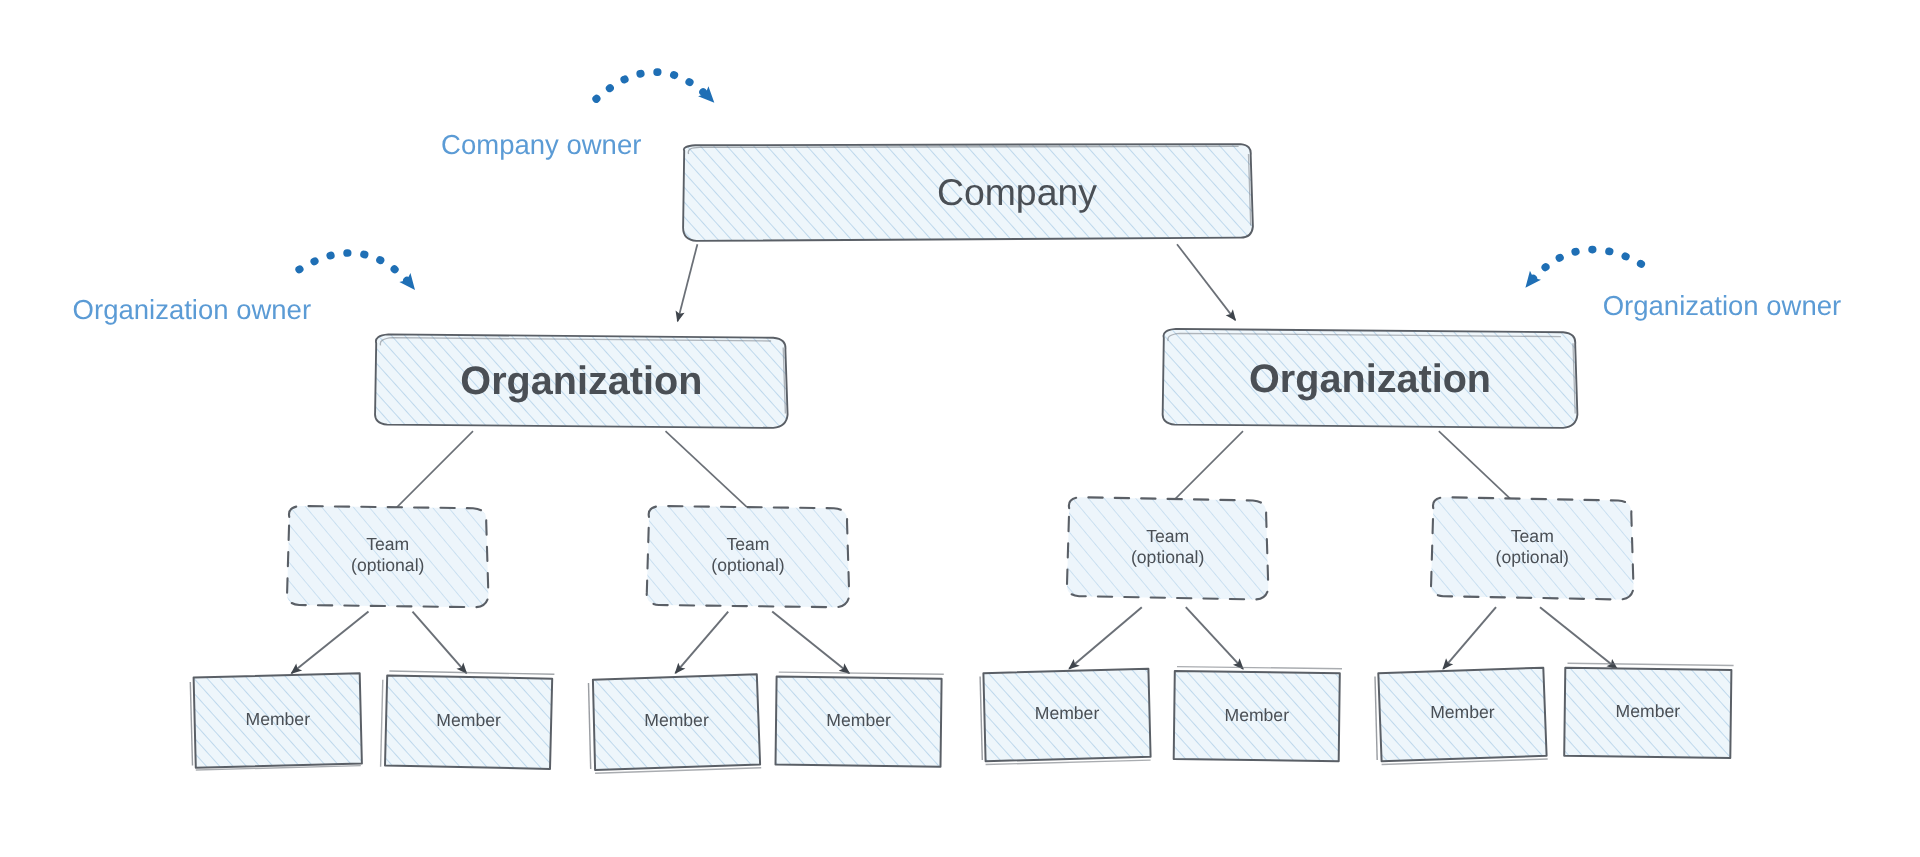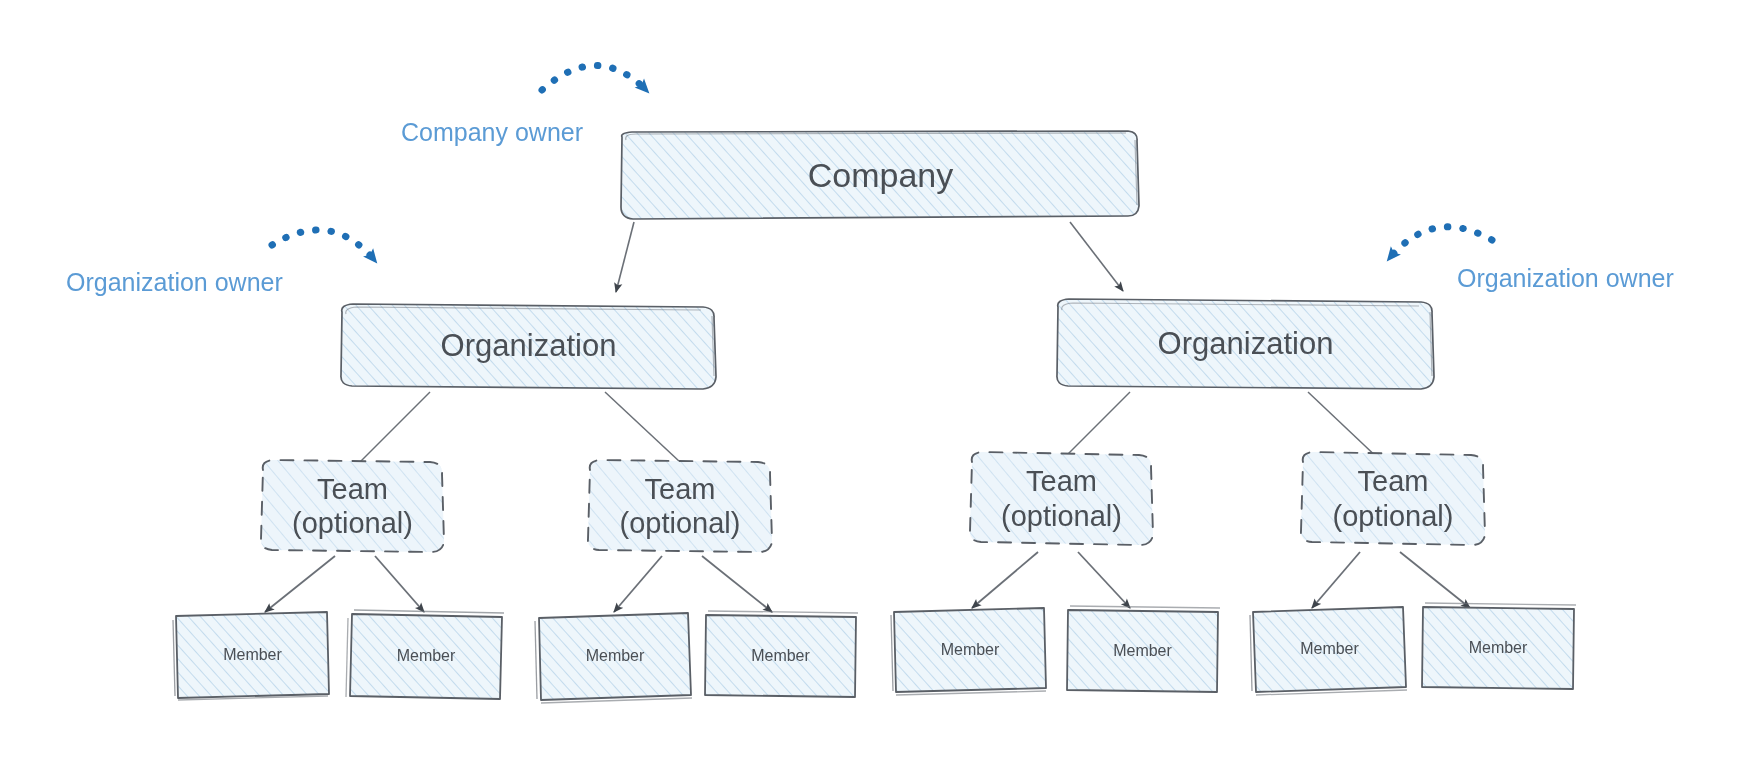--- a/index.html
+++ b/index.html
@@ -33,23 +33,23 @@
     display: flex;
     flex-direction: column;
     align-items: center;
     justify-content: center;
     color: #4a4f55;
     text-align: center;
     pointer-events: none;
     line-height: 1.18;
     white-space: pre;
   }
-  .lbl-company   { font-size: 34px; }
-  .lbl-org       { font-size: 31px; }
-  .lbl-team      { font-size: 29px; }
+  .lbl-company   { font-size: 34px; padding-left: 44px; }
+  .lbl-org       { font-size: 36px; font-weight: bold; }
+  .lbl-team      { font-size: 16px; }
   .lbl-member    { font-size: 16px; }
   .anno-label {
     position: absolute;
     color: #5b9bd5;
     font-size: 25px;
     white-space: nowrap;
   }
 </style>
 </head>
 <body>

